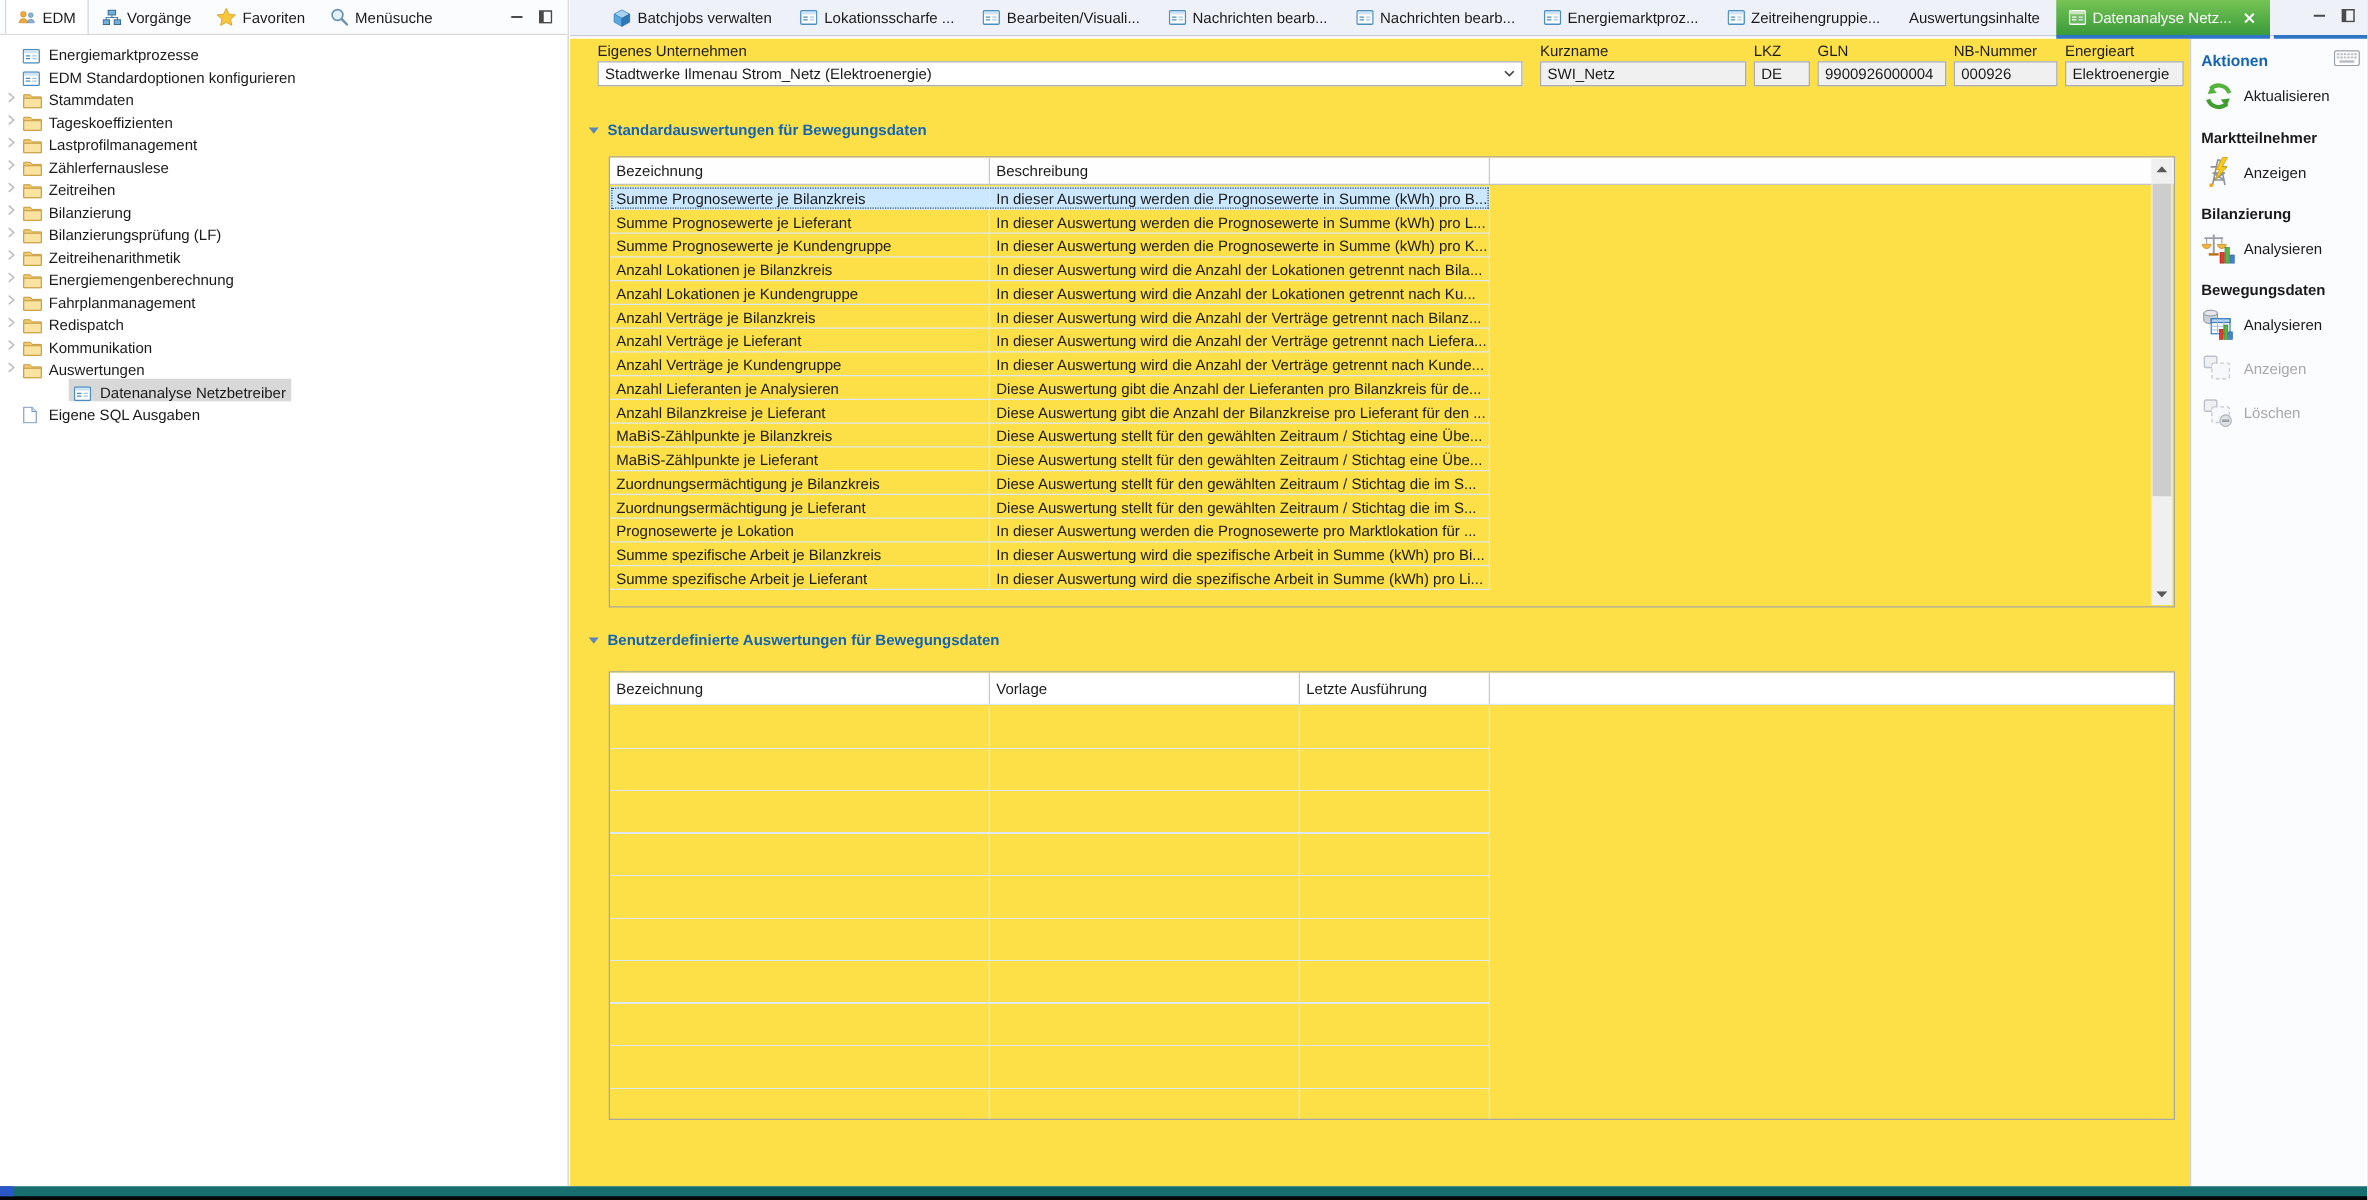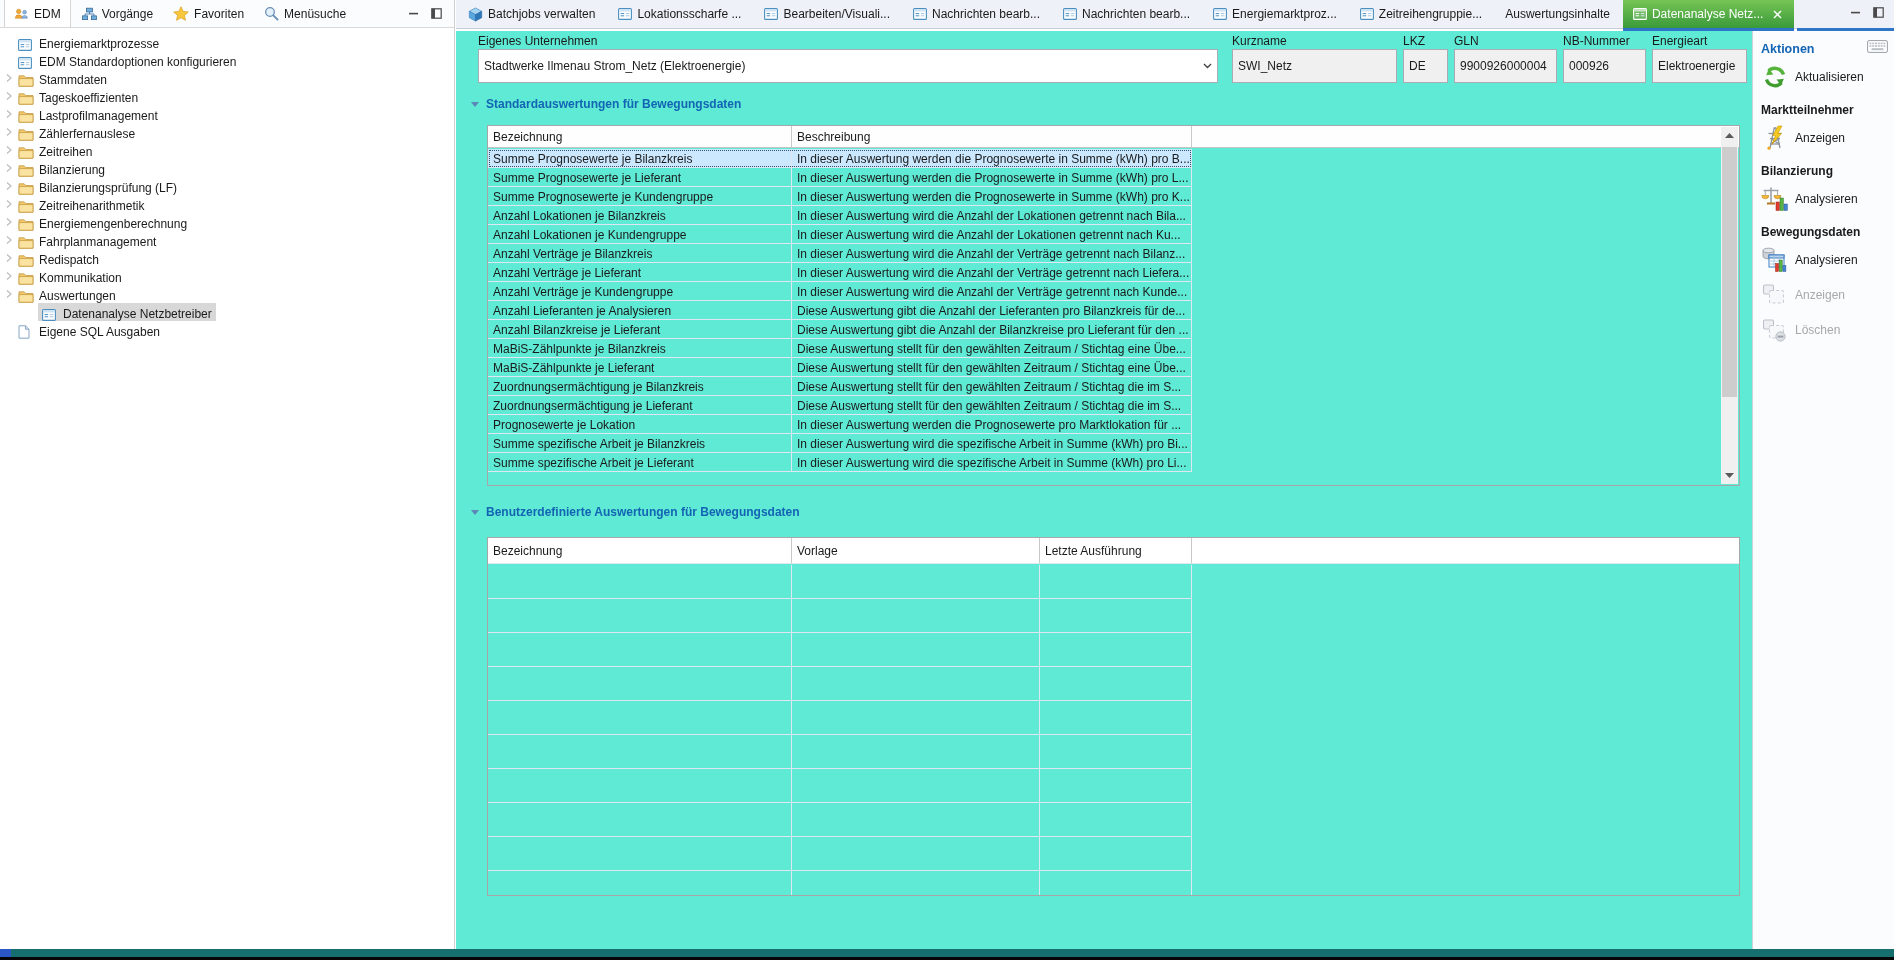--- a/index.html
+++ b/index.html
@@ -11,44 +11,44 @@
   .sidebar{position:absolute;left:0;top:0;width:455px;height:949px;background:#fff;border-right:1px solid #cfcfcf}
   .sidebar-tabs{position:relative;height:28px;display:flex;align-items:center;gap:2px;padding-left:4px;
     border-bottom:1px solid #d9d9d9;background:#fbfcfd}
   .side-tab{display:flex;align-items:center;gap:5px;padding:0 9px;height:27px;white-space:nowrap}
   .side-tab.active{background:#fff;border-left:1px solid #d5d5d5;border-right:1px solid #d5d5d5}
   .side-tab svg{display:block}
   .panel-btns{position:absolute;right:12px;top:0;height:27px;display:flex;align-items:center;gap:12px}
   .panel-btns span{display:flex}
   .tree{padding-top:5px}
   .tree-row{height:18px;display:flex;align-items:center;padding-left:3px;white-space:nowrap}
-  .tree-row.child{padding-left:27px}
+  .tree-row.child{padding-left:44px}
   .expander{width:11px;flex:none;display:flex;align-items:center;justify-content:center}
   .node{display:flex;align-items:flex-end;gap:4px;height:18px;padding:0 4px}
   .tree-row.selected .node{background:#d8d8d8}
   .tree-icon{width:17px;flex:none;display:flex;align-items:center}
 
   
   .tabbar{position:absolute;left:456px;top:0;right:0;height:31px;display:flex;align-items:flex-start;
-    background:linear-gradient(to bottom,#eef1f7 0,#eef1f7 28px,#ffffff 28px);padding-left:2px}
+    background:linear-gradient(to bottom,#eef1f7 0,#eef1f7 28px,#ffffff 28px);padding-left:24px}
   .tabbar::before{content:'';position:absolute;left:0;right:0;top:28px;height:1px;background:#c6ccd8}
   .tab{display:flex;align-items:center;gap:5px;height:28px;padding:0 10px;margin-right:3px;white-space:nowrap;position:relative}
   .tab .tab-ico{display:flex}
   .tab.active{background:linear-gradient(to bottom,var(--tab_active_green_top,#76c455),var(--tab_active_green_bottom,#3a9a3a));color:#fff}
   .tab.active::after{content:'';position:absolute;left:0;right:0;top:28px;height:3px;background:var(--tab_underline_blue,#2e75c8);z-index:2}
   .tab-close{display:flex;align-items:center;justify-content:center;width:13px;height:13px;margin-left:3px}
   .tab-tail{flex:1;height:31px;position:relative;display:flex;align-items:center;justify-content:flex-end;gap:12px;padding:0 10px 3px 0}
   .tab-tail::after{content:'';position:absolute;left:0;right:0;top:28px;height:3px;background:var(--tab_underline_blue,#2e75c8);z-index:2}
 
   
-  .main{position:absolute;left:456px;top:31px;width:1296px;height:918px;background:#5eead4}
+  .main{position:absolute;left:456px;top:31px;width:1296px;height:918px;background:#fde047}
   .hdr{position:absolute;left:22px;top:3px;display:flex;gap:6px}
   .field{display:flex;flex-direction:column}
   .field .flabel{height:15px}
-  .input{height:34px;border:1px solid #a9adb3;background:#f0f0f0;display:flex;align-items:center;padding:0 5px;white-space:nowrap;overflow:hidden}
+  .input{height:20px;border:1px solid #a9adb3;background:#f0f0f0;display:flex;align-items:center;padding:0 5px;white-space:nowrap;overflow:hidden}
   .combo{width:740px;background:#fff;justify-content:space-between;margin-right:8px}
   .combo .arrow{display:flex;padding-left:6px}
   .f-kurzname{width:165px}.f-lkz{width:45px}.f-gln{width:103px}.f-nb{width:83px}.f-energie{width:95px}
 
   .sec-head{position:absolute;left:15px;display:flex;align-items:center;gap:7px;
     color:var(--accent_blue,#1464b4);font-weight:bold}
   .tri{width:0;height:0;border-left:4px solid transparent;border-right:4px solid transparent;border-top:5px solid #5b87b8}
   .sec1{top:66px}.sec2{top:474px}
 
   .table1{position:absolute;left:31px;top:94px;width:1253px;height:361px;border:1px solid #a7a7a7;overflow:hidden}

